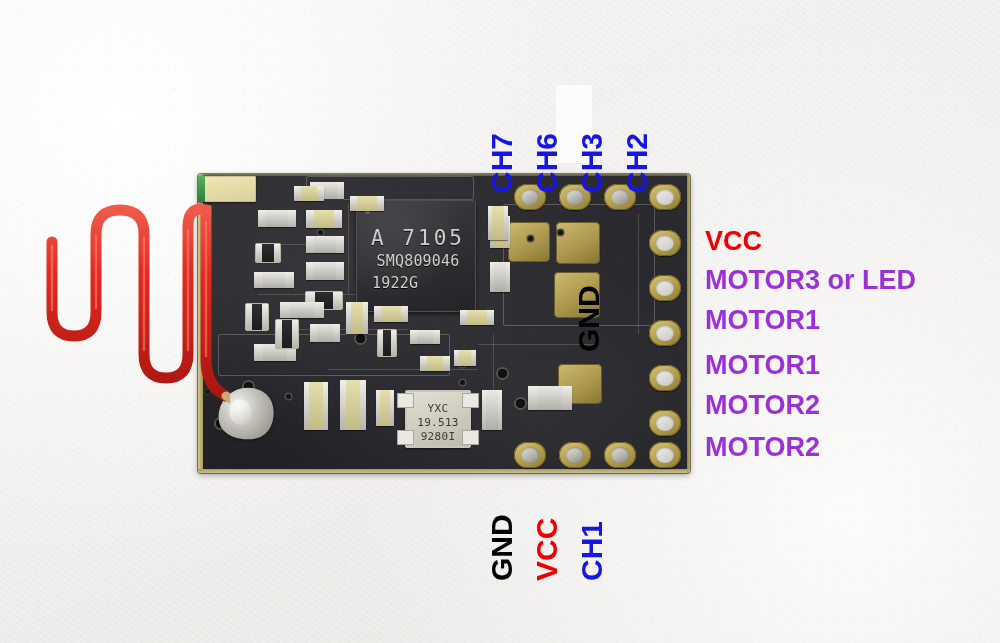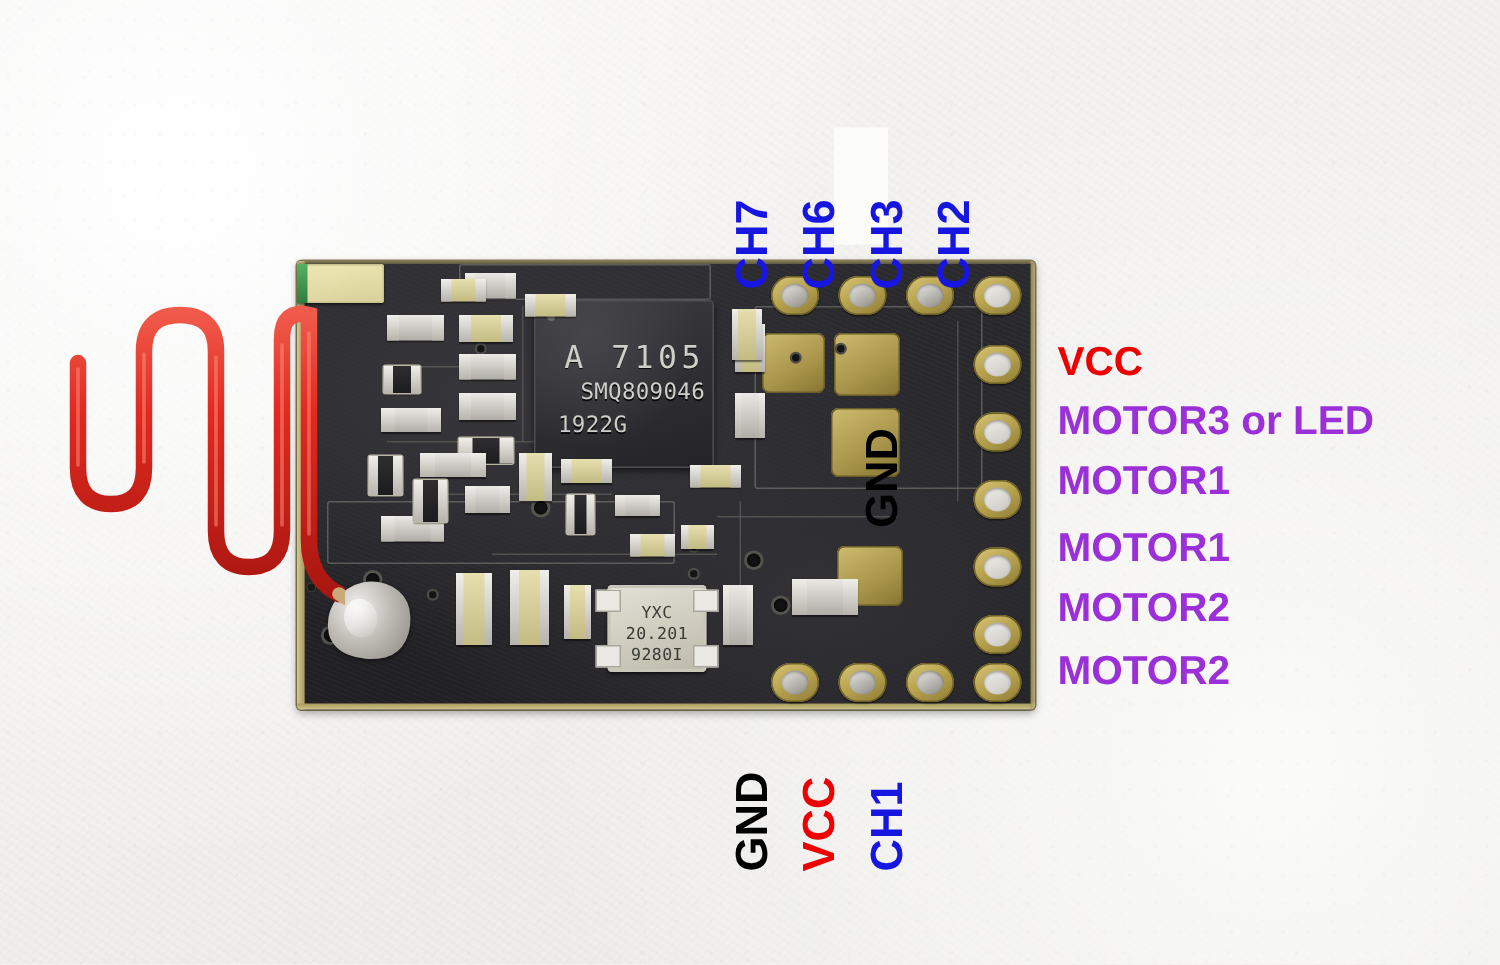--- a/index.html
+++ b/index.html
@@ -121,21 +121,21 @@
       radial-gradient(ellipse at 30% 20%, #45454a 0%, rgba(0,0,0,0) 60%),
       linear-gradient(165deg,#3b3b40,#242427);
     border-radius:3px;
     box-shadow:0 2px 4px rgba(0,0,0,.55), inset 0 0 0 1px #4e4e53;
     color:#cfcec9;
     font-family:"DejaVu Sans Mono", monospace;
     letter-spacing:.5px;
   }
   #ic .dot{position:absolute;left:9px;top:9px;width:5px;height:5px;border-radius:50%;
     background:#6d6d70;}
-  #ic .l{position:absolute;left:10px;width:104px;text-align:right;
+  #ic .l{position:absolute;left:10px;width:104px;text-align:center;
     text-shadow:0 1px 0 rgba(0,0,0,.8);}
   #ic .l1{top:26px;font-size:21px;letter-spacing:3px;}
   #ic .l2{top:52px;font-size:15px;letter-spacing:.2px;}
   #ic .l3{top:74px;font-size:15px;letter-spacing:.2px;text-align:left;padding-left:6px;width:98px;}
 
   
   #xtal{
     position:absolute;left:207px;top:216px;width:66px;height:58px;
     background:linear-gradient(160deg,#e3e1d6,#bdbaab);
     border-radius:3px;
@@ -279,21 +279,21 @@
     <div class="l l2">SMQ809046</div>
     <div class="l l3">1922G</div>
   </div>
 
   <div id="xtal">
     <div class="pad4" style="left:-8px;top:3px;"></div>
     <div class="pad4" style="left:-8px;bottom:3px;"></div>
     <div class="pad4" style="right:-8px;top:3px;"></div>
     <div class="pad4" style="right:-8px;bottom:3px;"></div>
     <div class="t t1">YXC</div>
-    <div class="t t2">20.201</div>
+    <div class="t t2">19.513</div>
     <div class="t t3">9280I</div>
   </div>
 
   <div id="greenled"></div>
 
   <div class="smd sil" style="left:60px;top:36px;width:38px;height:17px;"></div>
   <div class="smd cap" style="left:108px;top:36px;width:36px;height:18px;"></div>
   <div class="smd sil" style="left:112px;top:8px;width:34px;height:17px;"></div>
   <div class="smd cap" style="left:96px;top:12px;width:30px;height:15px;"></div>
   <div class="smd sil" style="left:108px;top:62px;width:38px;height:17px;"></div>

